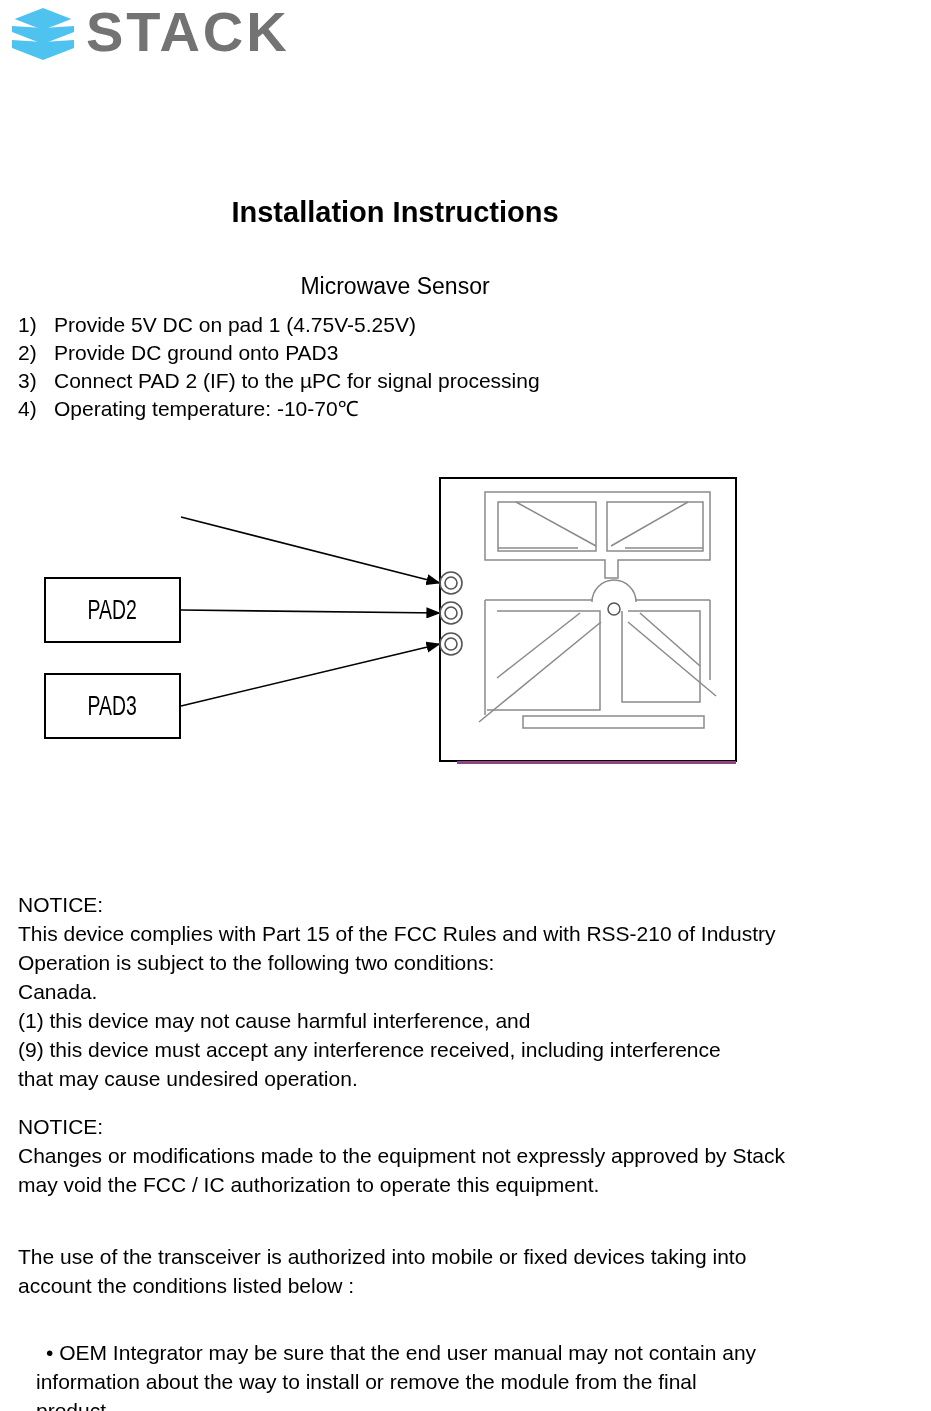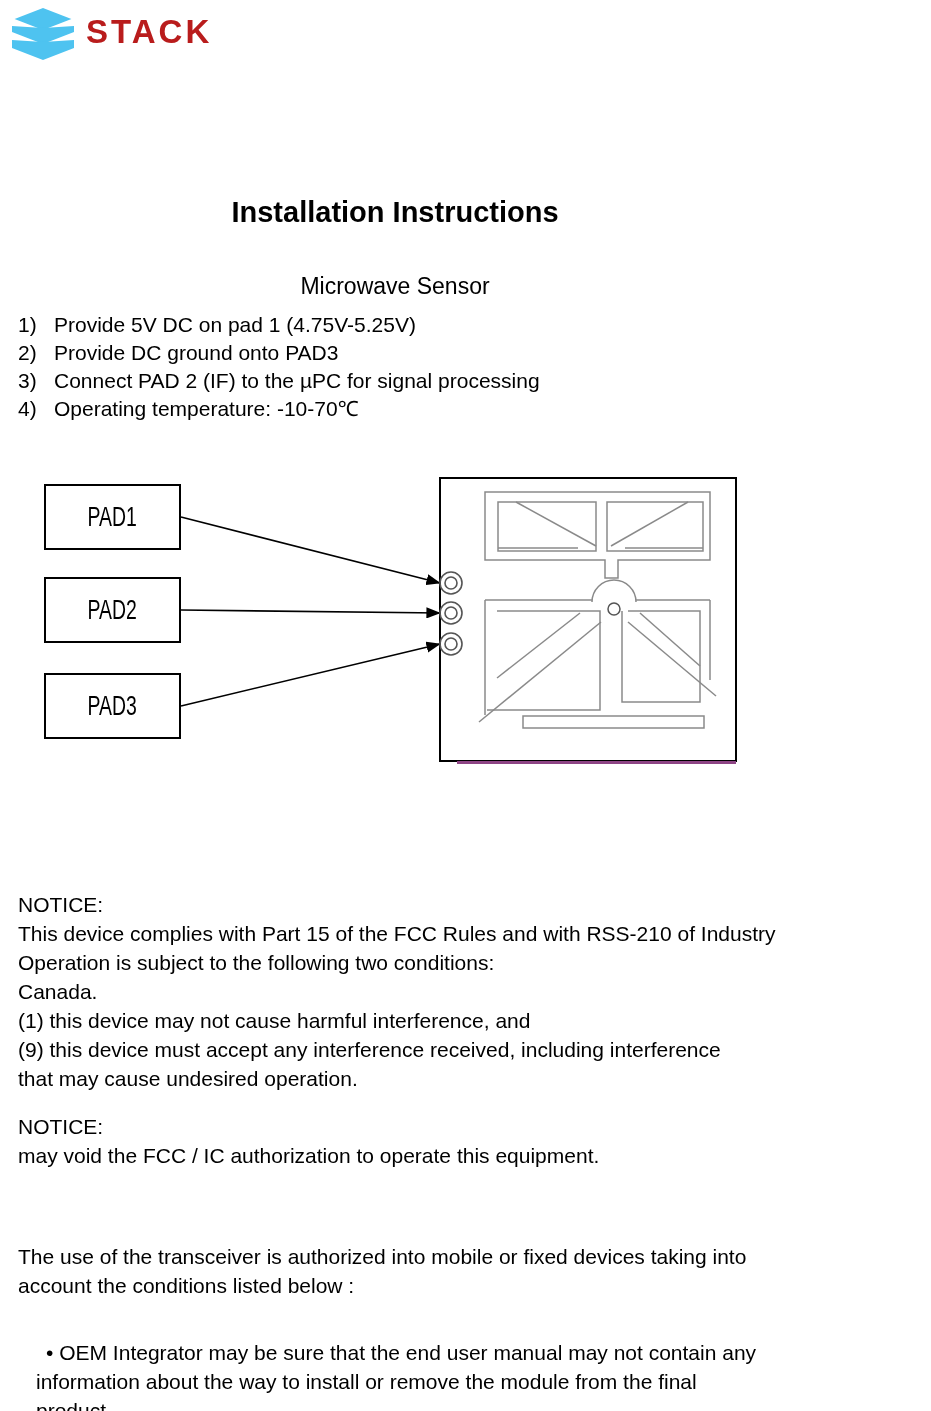--- a/index.html
+++ b/index.html
@@ -29,24 +29,24 @@
     position: absolute;
     left: 8px;
     top: 6px;
     width: 70px;
     height: 64px;
   }
   #brand-wordmark {
     position: absolute;
     left: 86px;
     top: 2px;
-    font-size: 33px;
+    font-size: 56px;
     font-weight: bold;
     letter-spacing: 3px;
-    color: #b91c1c;
+    color: #737373;
     font-family: "Liberation Sans", sans-serif;
     line-height: 60px;
     white-space: nowrap;
   }
 
   
   #doc-title {
     position: absolute;
     left: 0;
     top: 196px;
@@ -170,23 +170,20 @@
   <span class="step-row">
     <span class="step-num">3)</span><span>Connect PAD 2 (IF) to the µPC for signal processing</span>
   </span>
   <span class="step-row">
     <span class="step-num">4)</span><span>Operating temperature: -10-70℃</span>
   </span>
 </div>
 
 <div id="diagram">
 
-  <div class="pad-box" id="pad-box-1">
-    <span class="pad-box-label">PAD1</span>
-  </div>
   <div class="pad-box" id="pad-box-2">
     <span class="pad-box-label">PAD2</span>
   </div>
   <div class="pad-box" id="pad-box-3">
     <span class="pad-box-label">PAD3</span>
   </div>
 
   <svg id="diagram-svg" viewBox="0 0 931 310">
     <defs>
       <marker id="arrowhead" markerWidth="9" markerHeight="7" refX="8.5" refY="3.5" orient="auto" markerUnits="strokeWidth">
@@ -249,20 +246,21 @@
   <span class="notice-line">This device complies with Part 15 of the FCC Rules and with RSS-210 of Industry</span>
   <span class="notice-line">Operation is subject to the following two conditions:</span>
   <span class="notice-line">Canada.</span>
   <span class="notice-line">(1) this device may not cause harmful interference, and</span>
   <span class="notice-line">(9) this device must accept any interference received, including interference</span>
   <span class="notice-line">that may cause undesired operation.</span>
 </div>
 
 <div class="notice-block" id="notice-2">
   <span class="notice-line">NOTICE:</span>
+  <span class="notice-line">Changes or modifications made to the equipment not expressly approved by Stack</span>
   <span class="notice-line">may void the FCC / IC authorization to operate this equipment.</span>
 </div>
 
 <div class="notice-block" id="notice-3">
   <span class="notice-line">The use of the transceiver is authorized into mobile or fixed devices taking into</span>
   <span class="notice-line">account the conditions listed below :</span>
 </div>
 
 <div class="notice-block" id="notice-4">
   <span class="bullet-line"><span>•</span> <span>OEM Integrator may be sure that the end user manual may not contain any</span></span>

